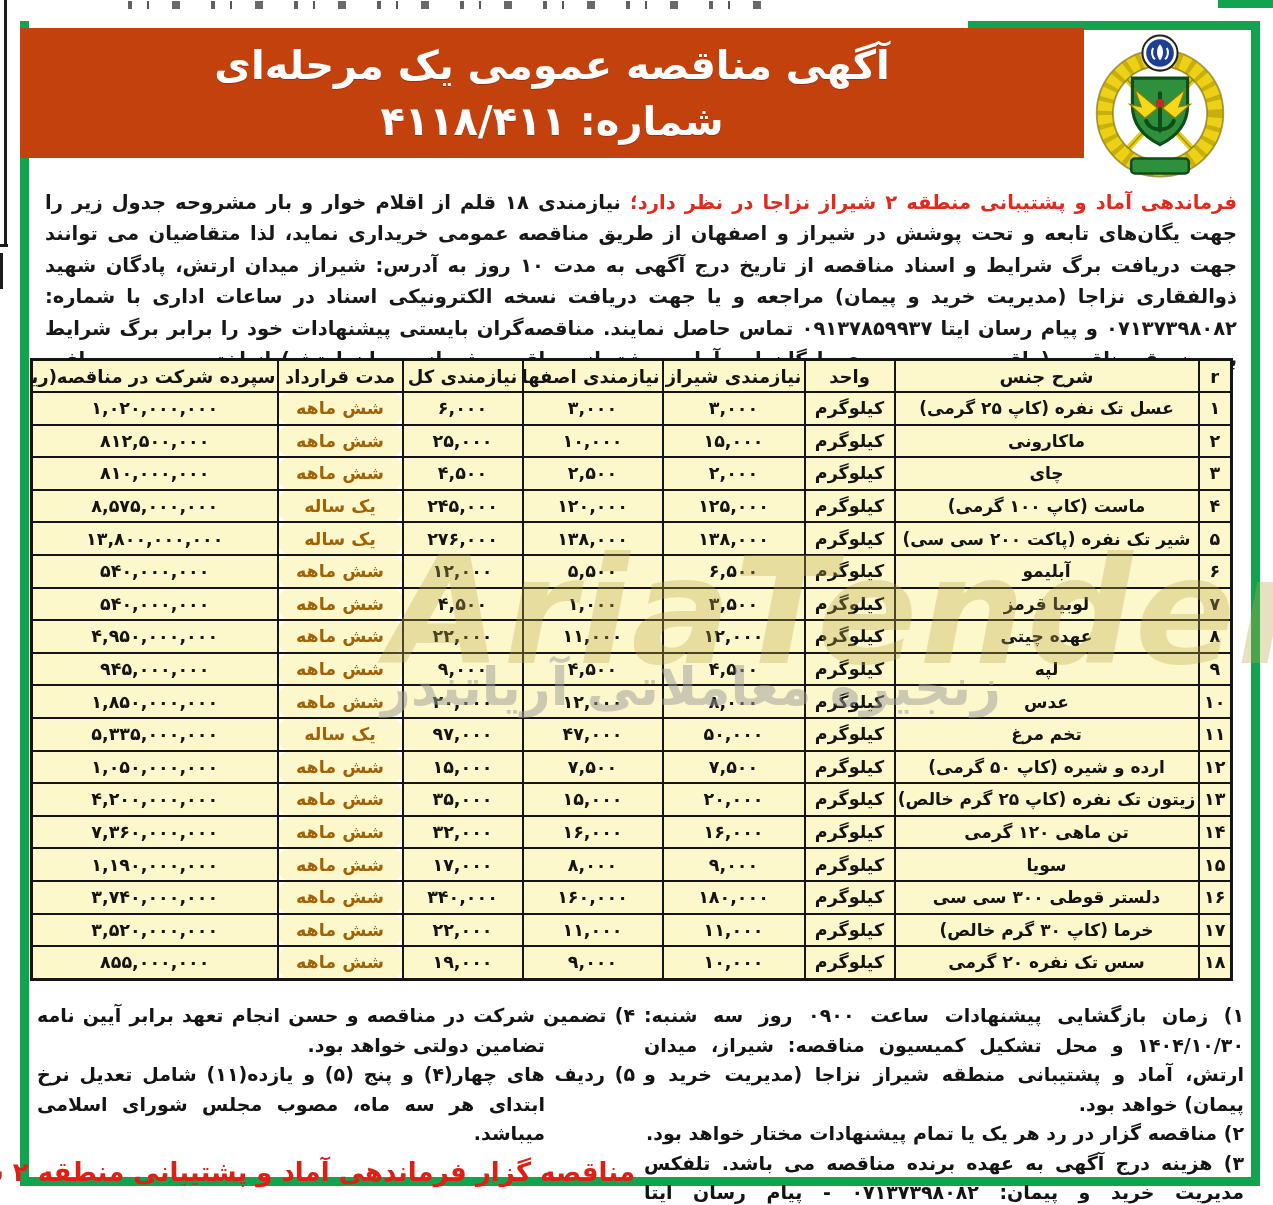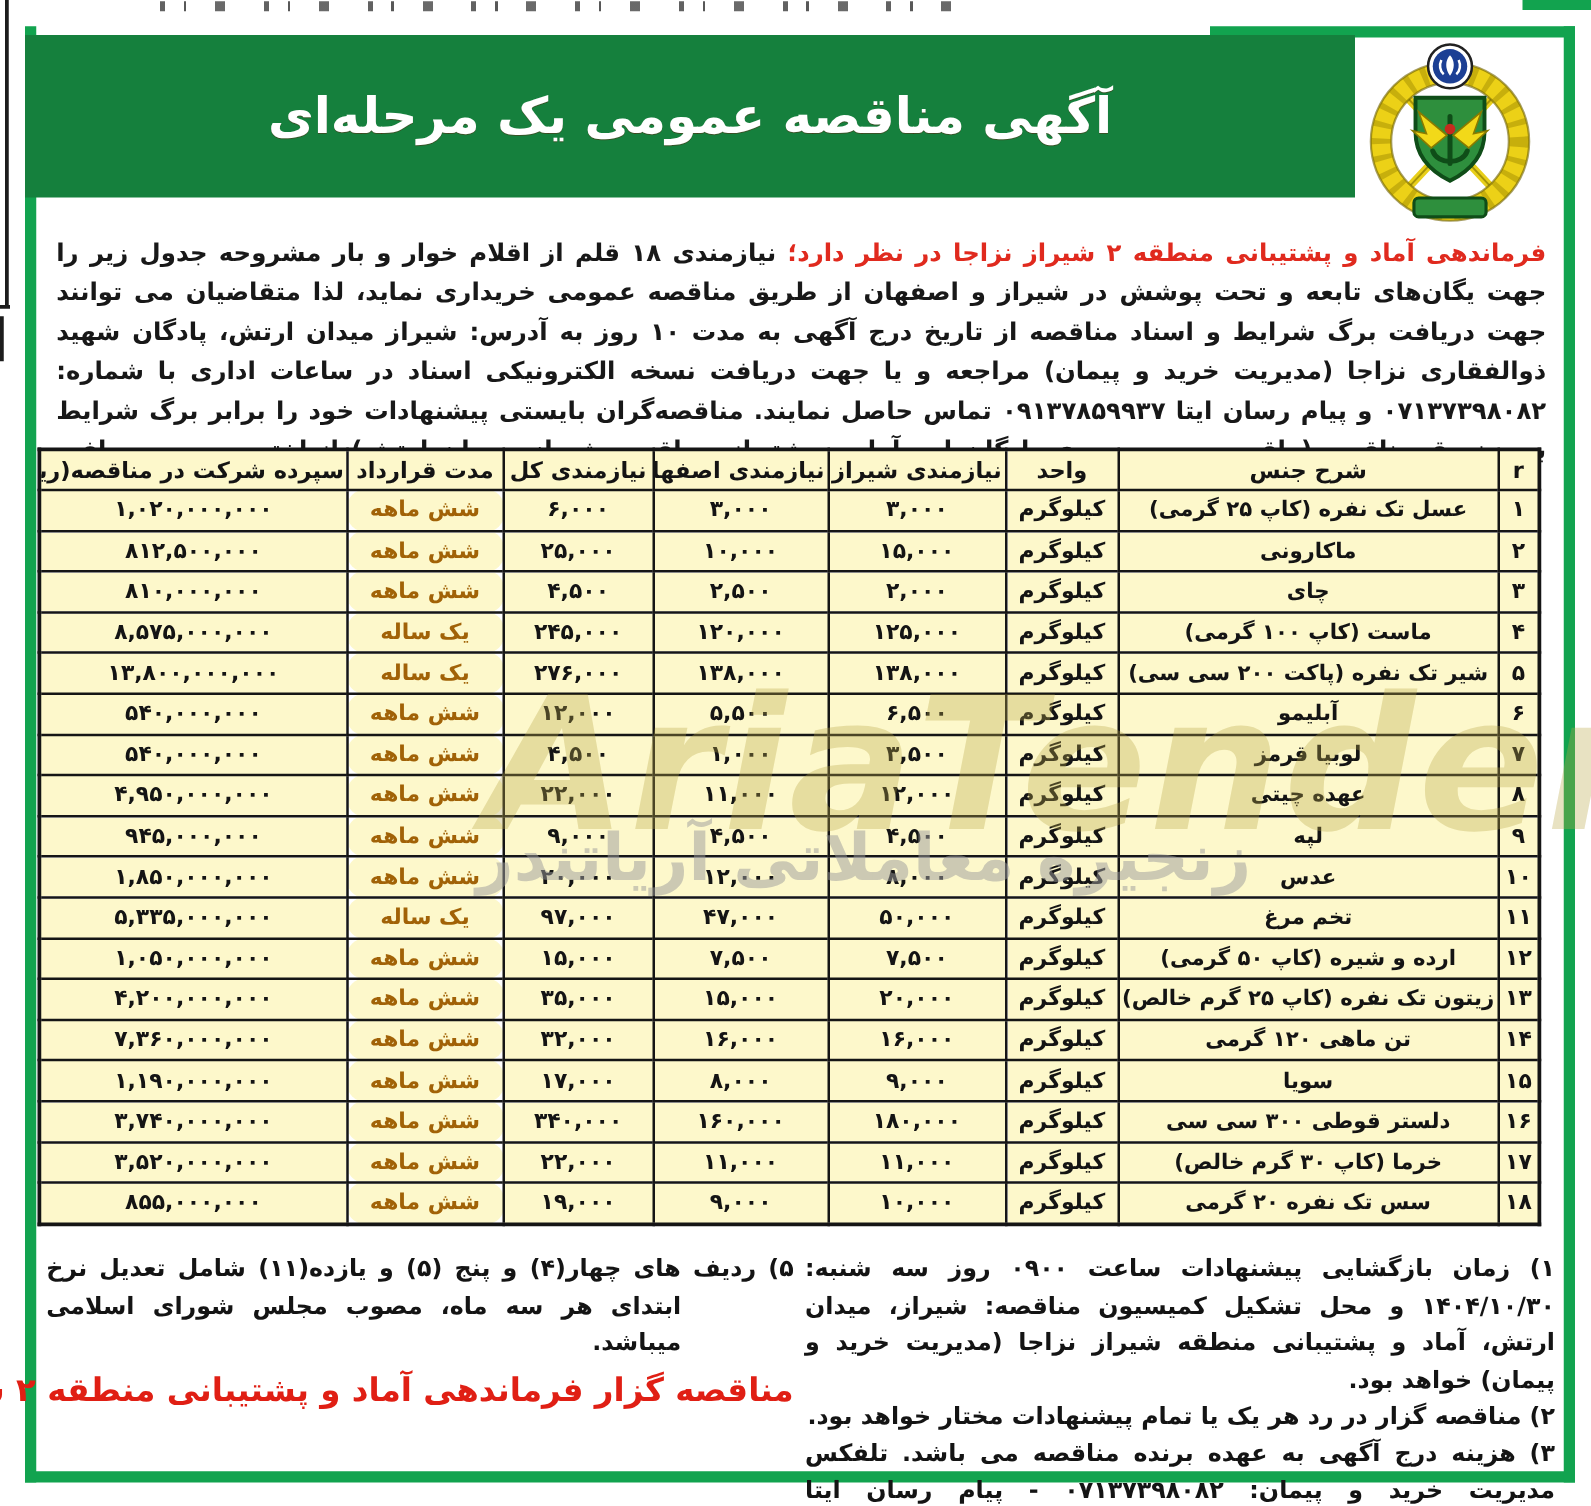--- a/index.html
+++ b/index.html
@@ -26,21 +26,21 @@
   
   #ad{
     position:absolute;left:20px;top:21px;width:1222px;height:1156px;
     background:#ffffff;
     border-left:9px solid #12a34f;border-right:9px solid #12a34f;border-bottom:9px solid #12a34f;
   }
   #ad-top-border{position:absolute;top:0;right:-9px;width:292px;height:9px;background:#12a34f;}
 
   
   #title-band{
-    position:absolute;top:7px;left:-9px;width:1064px;height:130px;background:#15803d;
+    position:absolute;top:7px;left:-9px;width:1064px;height:130px;background:#c2410c;
     display:flex;flex-direction:column;justify-content:center;align-items:center;
   }
   .title-line{
     color:#ffffff;font-weight:bold;font-size:40px;line-height:56px;white-space:nowrap;
     text-shadow:0 1px 0 rgba(120,0,0,.35);
   }
   #emblem-box{position:absolute;top:10px;right:6px;width:170px;height:152px;display:flex;align-items:center;justify-content:center;}
 
   
   #intro{
@@ -94,20 +94,21 @@
 <div class="art" id="art-black-tick"></div>
 <div class="art" id="art-black-line2"></div>
 <div class="art" id="art-ghost-strip"></div>
 <div class="art" id="art-green-topright"></div>
 
 <div id="ad">
   <div id="ad-top-border"></div>
 
   <div id="title-band">
     <div class="title-line">آگهی مناقصه عمومی یک مرحله‌ای</div>
+    <div class="title-line">شماره: ۴۱۱۸/۴۱۱</div>
   </div>
 
   <div id="emblem-box">
     <svg width="152" height="148" viewBox="0 0 120 118" aria-hidden="true">
 
       <g stroke="#e8cf1a" stroke-width="5" stroke-linecap="round">
         <line x1="30" y1="33" x2="90" y2="97"></line>
         <line x1="90" y1="33" x2="30" y2="97"></line>
       </g>
       <g stroke="#8a7a00" stroke-width="1.2" fill="none" opacity=".7">
@@ -350,16 +351,17 @@
 
   <div class="wm" id="wm-latin">AriaTender</div>
   <div class="wm" id="wm-fa">زنجیره معاملاتی آریاتندر</div>
 
   <div class="notes" id="notes-right">
     <div class="note">۱) زمان بازگشایی پیشنهادات ساعت ۰۹۰۰ روز سه شنبه: ۱۴۰۴/۱۰/۳۰ و محل تشکیل کمیسیون مناقصه: شیراز، میدان ارتش، آماد و پشتیبانی منطقه شیراز نزاجا (مدیریت خرید و پیمان) خواهد بود.</div>
     <div class="note">۲) مناقصه گزار در رد هر یک یا تمام پیشنهادات مختار خواهد بود.</div>
     <div class="note">۳) هزینه درج آگهی به عهده برنده مناقصه می باشد. تلفکس مدیریت خرید و پیمان: ۰۷۱۳۷۳۹۸۰۸۲ - پیام رسان ایتا ۰۹۱۳۷۸۵۹۹۳۷</div>
   </div>
   <div class="notes" id="notes-left">
+    <div class="note">۴) تضمین شرکت در مناقصه و حسن انجام تعهد برابر آیین نامه تضامین دولتی خواهد بود.</div>
     <div class="note">۵) ردیف های چهار(۴) و پنج (۵) و یازده(۱۱) شامل تعدیل نرخ ابتدای هر سه ماه، مصوب مجلس شورای اسلامی میباشد.</div>
     <div id="signature">مناقصه گزار فرماندهی آماد و پشتیبانی منطقه ۲ شیراز نزاجا</div>
   </div>
 </div>
 
 </body></html>

